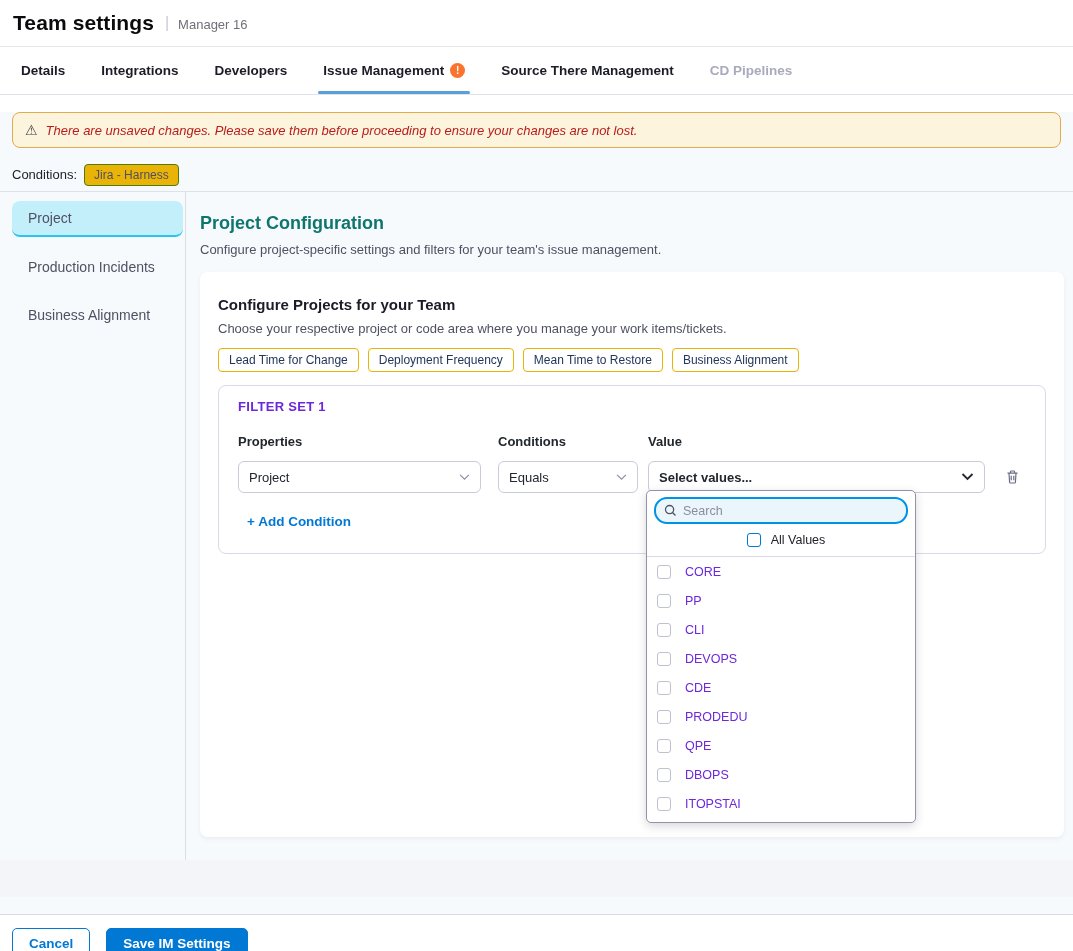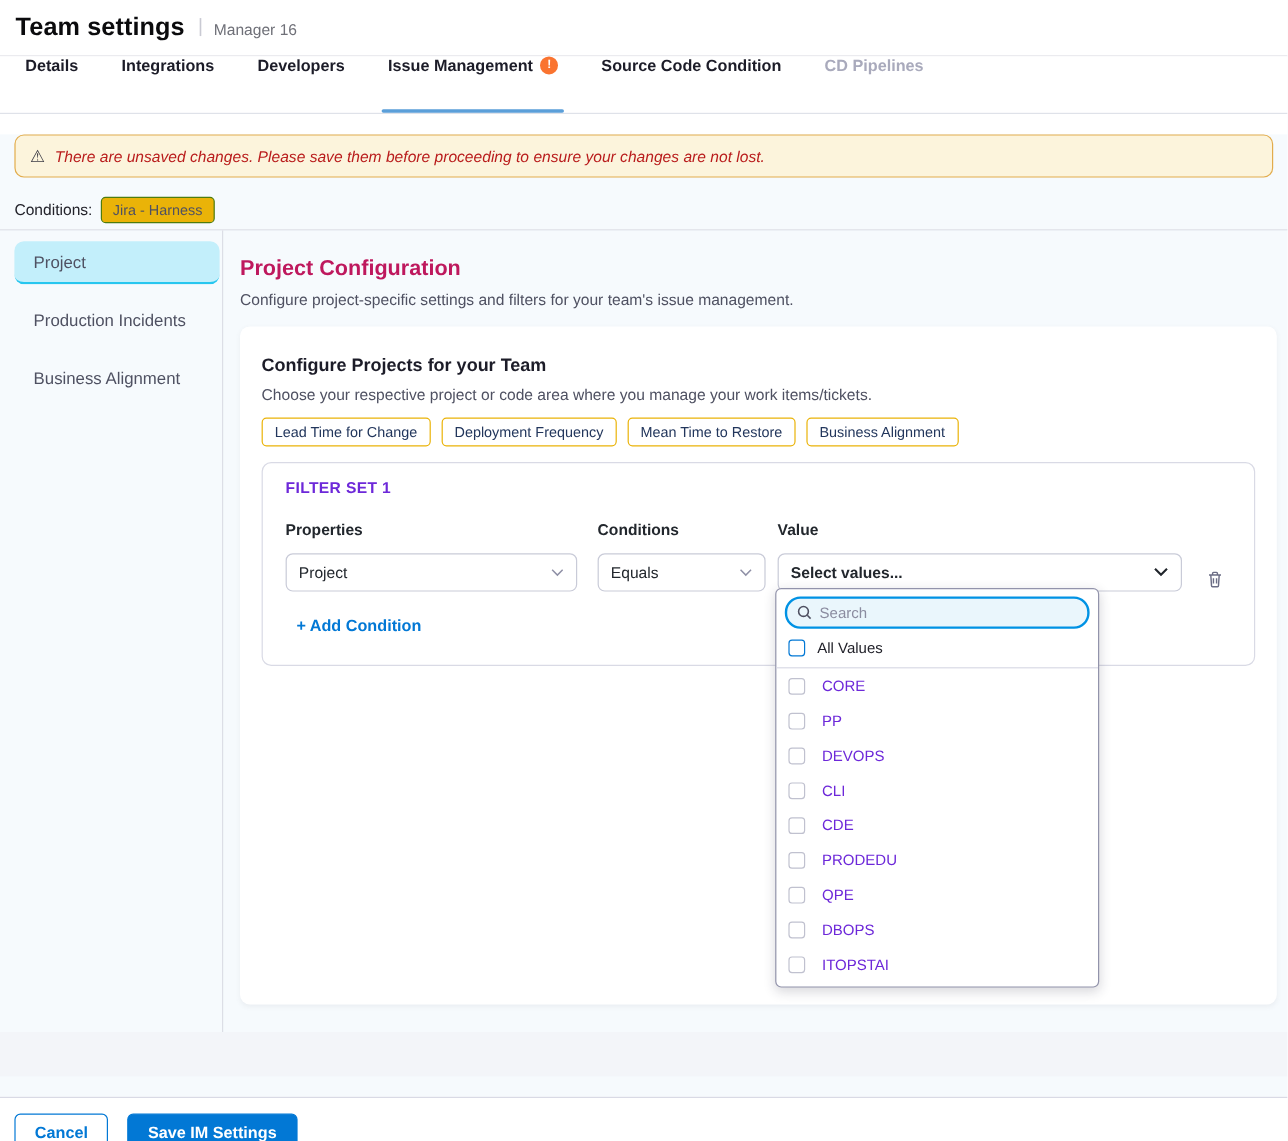--- a/index.html
+++ b/index.html
@@ -9,50 +9,50 @@
     background:#ffffff; color:#22272d;
     position:relative; overflow:hidden;
   }
   
   .page-header { height:47px; background:#fff; display:flex; align-items:center; padding-left:13px; border-bottom:1px solid #e6e7ec; }
   .page-title { font-size:21px; font-weight:700; color:#0b0b0d; letter-spacing:.1px; }
   .title-sep { color:#c9cad3; font-size:16px; margin:0 9px 0 11px; font-weight:400; }
   .team-name { font-size:13px; color:#6f7078; padding-top:2px; }
   
   .tabbar { height:48px; background:#fff; display:flex; align-items:stretch; padding-left:16px; border-bottom:1px solid #dfe2e9; }
-  .tab { display:flex; gap:6px; padding:0 5px; margin-right:26px; font-size:13.5px; font-weight:600; color:#1c1c28; cursor:pointer; position:relative; white-space:nowrap; }
+  .tab { display:flex; align-items:center; gap:6px; padding:0 5px; margin-right:26px; font-size:13.5px; font-weight:600; color:#1c1c28; cursor:pointer; position:relative; white-space:nowrap; }
   .tab.disabled { color:#a9aabc; }
   .tab.active::after { content:""; position:absolute; left:0; right:0; bottom:0; height:3px; background:#5b9fd9; border-radius:2px; }
   .tab-badge { width:15px; height:15px; border-radius:50%; background:#fa7430; color:#fff; font-size:10px; font-weight:700; display:flex; align-items:center; justify-content:center; }
   .tab-badge:empty { display:none; }
   
   .content { background:#f6fafd; height:802px; }
   .banner { margin:17px 12px 0 12px; height:36px; background:#fcf4dc; border:1px solid #e2ac4c; border-radius:8px; display:flex; align-items:center; padding:0 12px; gap:8px; }
   .warn-icon { font-size:14px; color:#3a3a44; line-height:1; }
   .banner-text { font-size:13px; color:#b91c1c;font-style:italic; }
   .integration-row { margin:15px 0 0 12px; height:23px; display:flex; align-items:center; gap:7px; }
   .integration-label { font-size:13px; color:#22222a; }
   .integration-chip { font-size:12px; color:#4f5162; background:#eab308; border:1px solid #4d7c0f; border-radius:4px; padding:3px 9px; cursor:pointer; }
   
   .columns { margin-top:5px; border-top:1px solid #dfe1e8; display:flex; min-height:669px; align-items:stretch; }
   .sidebar { width:186px; border-right:1px solid #dcdee6; padding-top:9px; flex-shrink:0; }
   .side-item { margin:0 2px 12px 12px; height:36px; display:flex; align-items:center; padding-left:16px; font-size:14px; color:#4f5162; border-radius:8px; cursor:pointer; }
   .side-item.active { background:#c3effb; border-bottom:2px solid #27c6ef; }
   .main { flex:1; padding:21px 9px 0 14px; }
-  .section-title { font-size:18px; font-weight:700; color:#be185d; }
+  .section-title { font-size:18px; font-weight:700; color:#0f766e; }
   .section-sub { font-size:13px; color:#4f5162; margin-top:8px; }
   
   .card { margin-top:15px; background:#fff; border-radius:8px; box-shadow:0 2px 4px rgba(96,97,112,.08); min-height:565px; padding:24px 18px 0 18px; }
   .card-title { font-size:15px; font-weight:700; color:#1c1c28; }
   .card-sub { font-size:13px; color:#4f5162; margin-top:8px; }
   .chips { margin-top:12px; display:flex; gap:9px; }
   .chip { font-size:12px; color:#22365c; background:#fff; border:1px solid #eab308; border-radius:4px; padding:4px 10px; cursor:pointer; white-space:nowrap; }
   .filter-box { margin-top:13px; border:1px solid #d9dae5; border-radius:8px; padding:13px 19px 23px 19px; max-width:828px; }
   .filter-title { font-size:13px; font-weight:700; color:#6d28d9; letter-spacing:.3px; }
-  .fg-row { display:flex; align-items:flex-end; }
+  .fg-row { display:flex; align-items:center; }
   .fg-labels { margin-top:20px; }
   .fg-selects { margin-top:12px; }
   .col-a { width:243px; margin-right:17px; }
   .col-b { width:140px; margin-right:10px; }
   .col-c { width:337px; margin-right:18px; }
   .col-label { font-size:13px; font-weight:700; color:#22272d; }
   .select { height:32px; border:1px solid #c9cbd8; border-radius:6px; background:#fff; display:flex; align-items:center; justify-content:space-between; padding:0 10px; font-size:13px; color:#22272d; cursor:pointer; }
   .select .chev { color:#8f90a6; display:flex; }
   .value-select { font-weight:600; }
   .value-select .chev { color:#22272d; }
@@ -63,21 +63,21 @@
   .footer { height:54px; background:#fff; border-top:1px solid #d9dae5; display:flex; align-items:flex-start; gap:16px; padding:13px 0 0 12px; }
   .btn { height:30px; padding:0 16px; border-radius:5px; font-size:13.5px; font-weight:700; cursor:pointer; font-family:inherit; }
   .btn-outline { background:#fff; border:1px solid #0278d5; color:#0278d5; }
   .btn-primary { background:#0278d5; border:1px solid #0278d5; color:#fff; }
   
   .dropdown { position:absolute; left:646px; top:490px; width:270px; height:333px; background:#fff; border:1px solid #9293ab; border-radius:5px; box-shadow:0 3px 10px rgba(40,41,61,.18); overflow:hidden; z-index:10; }
   .search-wrap { margin:6px 7px 0 7px; height:27px; background:#eaf6fc; border:2px solid #0092e4; border-radius:13px; display:flex; align-items:center; padding:0 8px; gap:6px; }
   .search-wrap svg { color:#4f5162; flex-shrink:0; }
   .search-wrap input { border:none; outline:none; background:transparent; font-size:12.5px; color:#22272d; width:100%; font-family:inherit; }
   .search-wrap input::placeholder { color:#8b8ca0; }
-  .all-values-row { display:flex; align-items:center; gap:10px; padding:9px 0 9px 10px; border-bottom:1px solid #d9dae5; cursor:pointer; font-size:12.5px; color:#22222a; }
+  .all-values-row { display:flex; align-items:center; gap:10px; padding:9px 0 9px 10px; border-bottom:1px solid #d9dae5; cursor:pointer; font-size:12.5px; color:#22222a;justify-content:center; }
   .option-row { height:29px; display:flex; align-items:center; gap:14px; padding-left:10px; cursor:pointer; font-size:12.5px; color:#6d28d9; }
   .cb { width:14px; height:14px; border:1.5px solid #c0c1cf; border-radius:3px; background:#fff; flex-shrink:0; }
   .cb-blue { border-color:#0278d5; }
 </style>
 </head>
 <body>
 
 <header class="page-header">
   <h1 class="page-title">Team settings</h1>
   <span class="title-sep">|</span>
@@ -100,21 +100,21 @@
       <span>Developers</span>
 
     </div>
 
     <div class="tab active">
       <span>Issue Management</span>
       <span class="tab-badge">!</span>
     </div>
 
     <div class="tab">
-      <span>Source Code Condition</span>
+      <span>Source There Management</span>
 
     </div>
 
     <div class="tab disabled">
       <span>CD Pipelines</span>
 
     </div>
   </nav>
 
 <div class="content">
@@ -242,26 +242,26 @@
         <span>CORE</span>
       </div>
 
       <div class="option-row">
         <span class="cb"></span>
         <span>PP</span>
       </div>
 
       <div class="option-row">
         <span class="cb"></span>
+        <span>CLI</span>
+      </div>
+
+      <div class="option-row">
+        <span class="cb"></span>
         <span>DEVOPS</span>
-      </div>
-
-      <div class="option-row">
-        <span class="cb"></span>
-        <span>CLI</span>
       </div>
 
       <div class="option-row">
         <span class="cb"></span>
         <span>CDE</span>
       </div>
 
       <div class="option-row">
         <span class="cb"></span>
         <span>PRODEDU</span>

